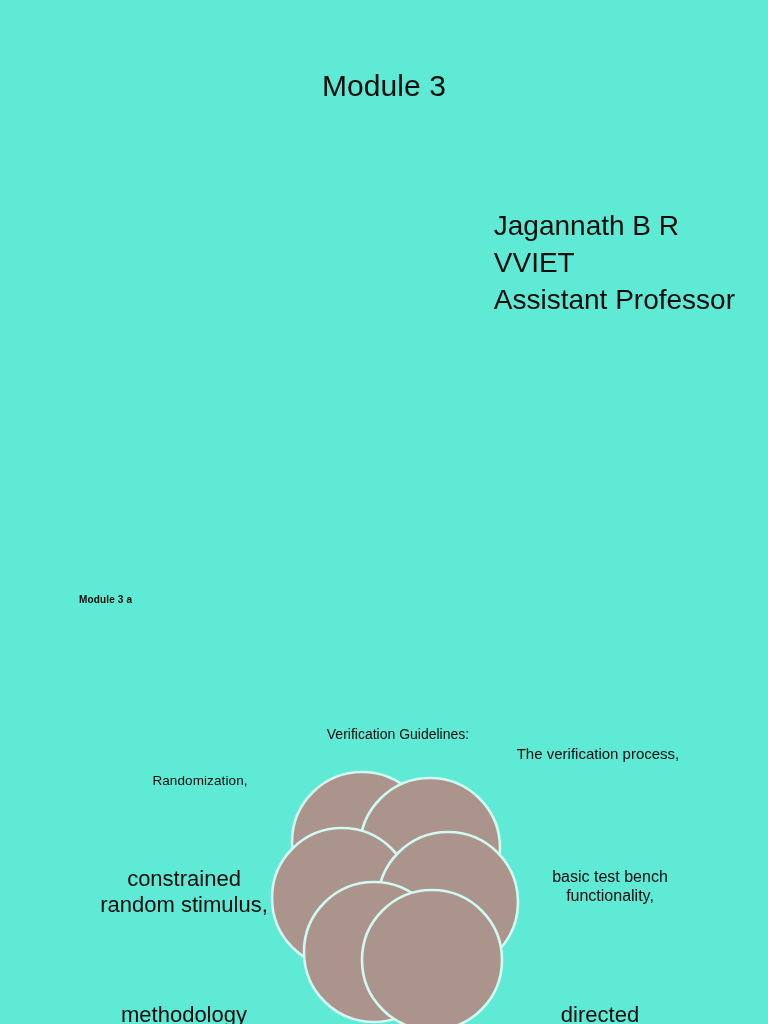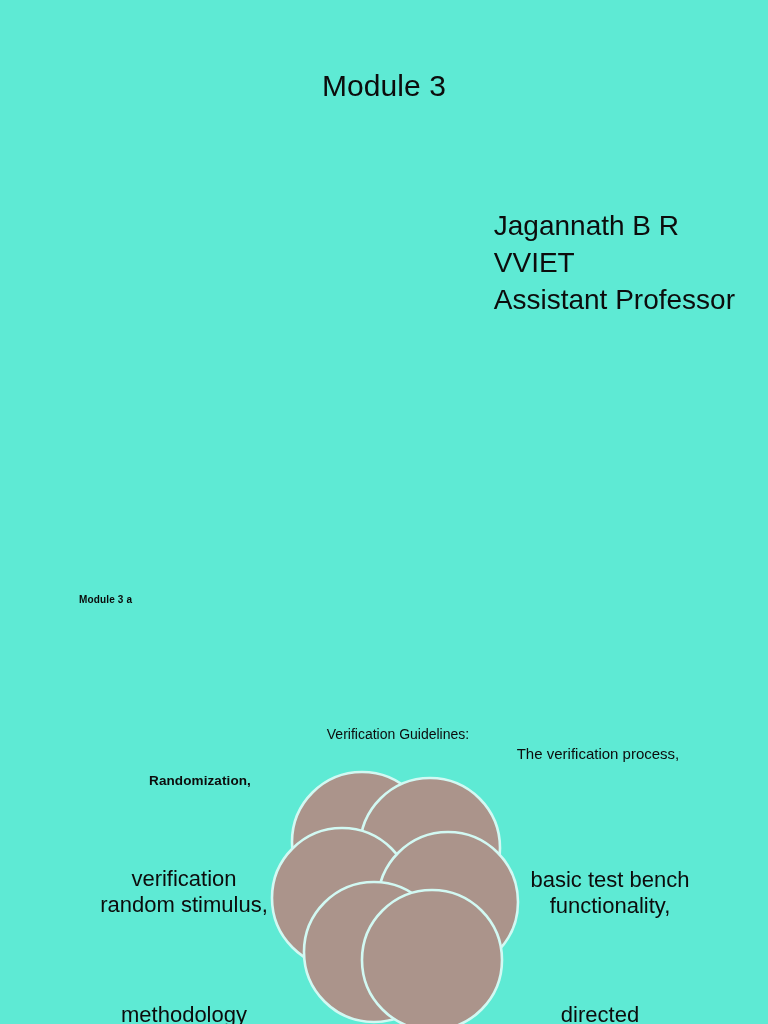--- a/index.html
+++ b/index.html
@@ -88,21 +88,21 @@
     width: 160px;
     font-size: 14px;
     margin-top: 44px;
   }
 
   .label-randomization {
     left: 110px;
     top: 113px;
     width: 180px;
     font-size: 13.5px;
-    font-weight: 700;
+    font-weight: 400;
     letter-spacing: 0.1px;
   }
 
   .label-left-mid {
     left: 92px;
     top: 206px;
     width: 184px;
     font-size: 22px;
   }
 
@@ -110,21 +110,21 @@
     left: 508px;
     top: 85px;
     width: 180px;
     font-size: 15px;
   }
 
   .label-right-mid {
     left: 518px;
     top: 207px;
     width: 184px;
-    font-size: 22px;
+    font-size: 16px;
   }
 
   .label-bottom-left {
     left: 92px;
     top: 342px;
     width: 184px;
     font-size: 22px;
   }
 
   .label-bottom-right {
@@ -164,21 +164,21 @@
   </div>
 
   <div class="section-heading">Module 3 a</div>
 
   <div class="diagram-area">
 
     <div class="label label-top">Verification Guidelines:</div>
 
     <div class="label label-randomization">Randomization,</div>
 
-    <div class="label label-left-mid">verification random stimulus,</div>
+    <div class="label label-left-mid">constrained random stimulus,</div>
 
     <div class="label label-right-top">The verification process,</div>
 
     <div class="label label-right-mid">basic test bench functionality,</div>
 
     <div class="label label-bottom-left">methodology</div>
 
     <div class="label label-bottom-right">directed</div>
 
     <div class="venn-wrap">

